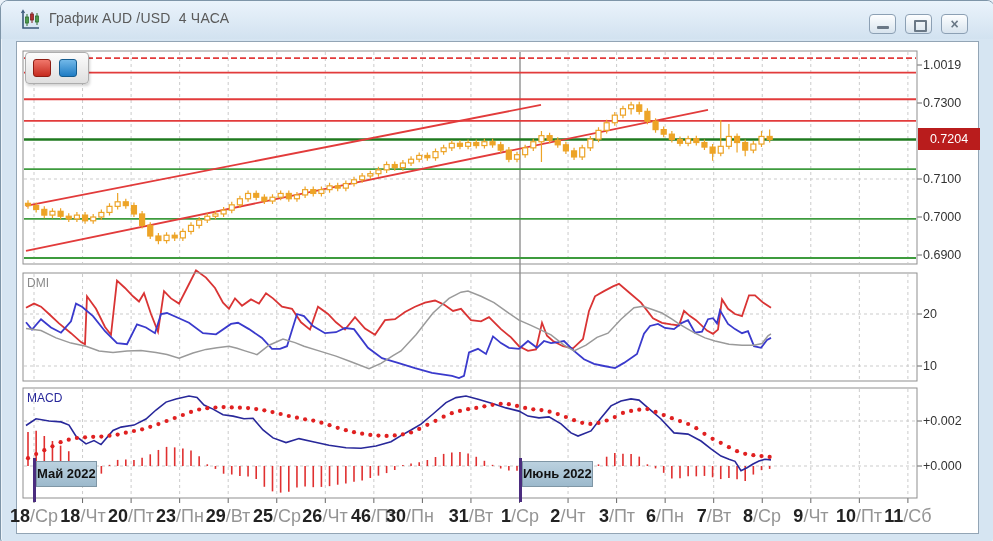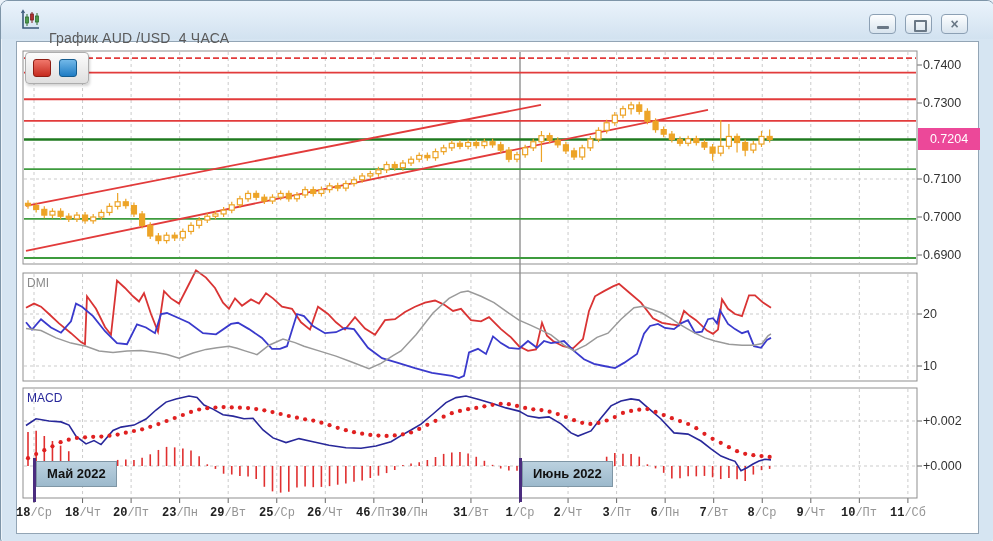--- a/index.html
+++ b/index.html
@@ -1,47 +1,47 @@
 <!DOCTYPE html>
 <html><head>
 <meta charset="utf-8">
 <style>
   html,body{margin:0;padding:0;background:#EAF1F8;font-family:"Liberation Sans",sans-serif;}
   .win{position:relative;width:993px;height:541px;background:#D6E5F2;border:1px solid #7E95A8;
        border-radius:8px 8px 4px 4px;overflow:hidden;box-shadow:inset 0 0 0 1px rgba(255,255,255,.55);}
   .titlebar{position:absolute;left:0;top:0;width:100%;height:38px;
        background:linear-gradient(#EAF3FB,#D2E2F0);}
   .ticon{position:absolute;left:18px;top:8px;width:22px;height:22px;}
-  .ttext{position:absolute;left:48px;top:9px;font-size:14px;color:#5A5A5A;letter-spacing:.2px;white-space:pre;margin-top:20px;}
+  .ttext{position:absolute;left:48px;top:9px;font-size:14px;color:#5A5A5A;letter-spacing:.2px;white-space:pre;}
   .wbtns{position:absolute;right:26px;top:13px;display:flex;gap:9px;}
   .wb{width:27px;height:20px;border:1px solid #8CA0B4;border-radius:4px;
       background:linear-gradient(#FDFEFF,#D8E4EE);padding:0;position:relative;cursor:default;}
   .g-min{position:absolute;left:7px;top:11px;width:12px;height:3px;background:#6A7886;border-radius:1px;}
   .g-res{position:absolute;left:8px;top:5px;width:9px;height:8px;border:2px solid #6A7886;border-radius:1px;}
   .g-x{position:absolute;left:0;top:0;width:100%;height:100%;color:#6A7886;font-weight:700;
        font-size:14px;line-height:19px;text-align:center;}
   .chartbg{position:absolute;left:15px;top:40px;width:963px;height:493px;background:#FFFFFF;
        border:1px solid #93A5B5;box-sizing:border-box;}
   svg#cv{position:absolute;left:0;top:0;}
   .chip{position:absolute;left:24px;top:51px;width:62px;height:30px;border:1px solid #ADADAD;border-radius:4px;
        background:linear-gradient(#FCFCFC,#DFDFDF);box-shadow:1px 2px 3px rgba(0,0,0,.18);}
   .sq{position:absolute;top:6px;width:18px;height:18px;border-radius:3px;padding:0;cursor:default;}
   .sq.red{left:7px;border:1px solid #8F1D14;background:linear-gradient(#F0776B,#C62B1F);}
   .sq.blue{left:33px;border:1px solid #155C8F;background:linear-gradient(#72B8E8,#1F7CC4);}
   .plabel{position:absolute;font-size:12px;text-align:center;}
   .plabel.dmi{left:26px;top:275px;color:#8A8A8A;}
   .plabel.macd{left:26px;top:390px;color:#28289A;}
-  .badge{position:absolute;left:917px;top:127px;width:62px;height:22px;background:#ec4899;color:#FFFFFF;
+  .badge{position:absolute;left:917px;top:127px;width:62px;height:22px;background:#b91c1c;color:#FFFFFF;
        font-size:12.5px;line-height:22px;text-align:center;}
   .axlab{position:absolute;font-size:12.5px;line-height:16px;color:#333;}
-  .datelab{position:absolute;width:48px;top:505px;text-align:center;font-size:12px;white-space:nowrap;font-family:Liberation Mono, monospace;}
+  .datelab{position:absolute;width:48px;top:505px;text-align:center;font-size:18px;white-space:nowrap;}
   .dd{color:#222;font-weight:700;}
   .dw{color:#949494;}
   .mbar{position:absolute;width:3px;height:44px;background:#4B2C7F;}
-  .mbox{position:absolute;height:20px;padding:2px 10px;background:linear-gradient(#BBD1DF,#9CB9CC);
+  .mbox{position:absolute;height:20px;padding:2px 0;background:linear-gradient(#BBD1DF,#9CB9CC);
        border:1px solid #7F96A5;font-size:13px;line-height:20px;font-weight:700;color:#111;white-space:nowrap;}
 </style>
 </head>
 <body>
 
 <div class="win">
   <div class="chartbg"></div>
 
   <svg id="cv" width="993" height="541" viewBox="0 0 993 541">
       <g>
@@ -537,21 +537,21 @@
   <div class="chip">
     <button class="sq red"></button>
     <button class="sq blue"></button>
   </div>
 
   <div class="plabel dmi">DMI</div>
   <div class="plabel macd">MACD</div>
   <div class="badge">0.7204</div>
 
   <div id="overlays">
-      <div class="axlab" style="left:922px;top:56px;">0.7400</div>
+      <div class="axlab" style="left:922px;top:56px;">1.0019</div>
       <div class="axlab" style="left:922px;top:94px;">0.7300</div>
       <div class="axlab" style="left:922px;top:170px;">0.7100</div>
       <div class="axlab" style="left:922px;top:208px;">0.7000</div>
       <div class="axlab" style="left:922px;top:246px;">0.6900</div>
       <div class="axlab" style="left:922px;top:305px;">20</div>
       <div class="axlab" style="left:922px;top:357px;">10</div>
       <div class="axlab" style="left:922px;top:412px;">+0.002</div>
       <div class="axlab" style="left:922px;top:457px;">+0.000</div>
       <div class="datelab" style="left:9px;"><span class="dd">18</span><span class="dw">/Ср</span></div>
       <div class="datelab" style="left:58px;"><span class="dd">18</span><span class="dw">/Чт</span></div>

